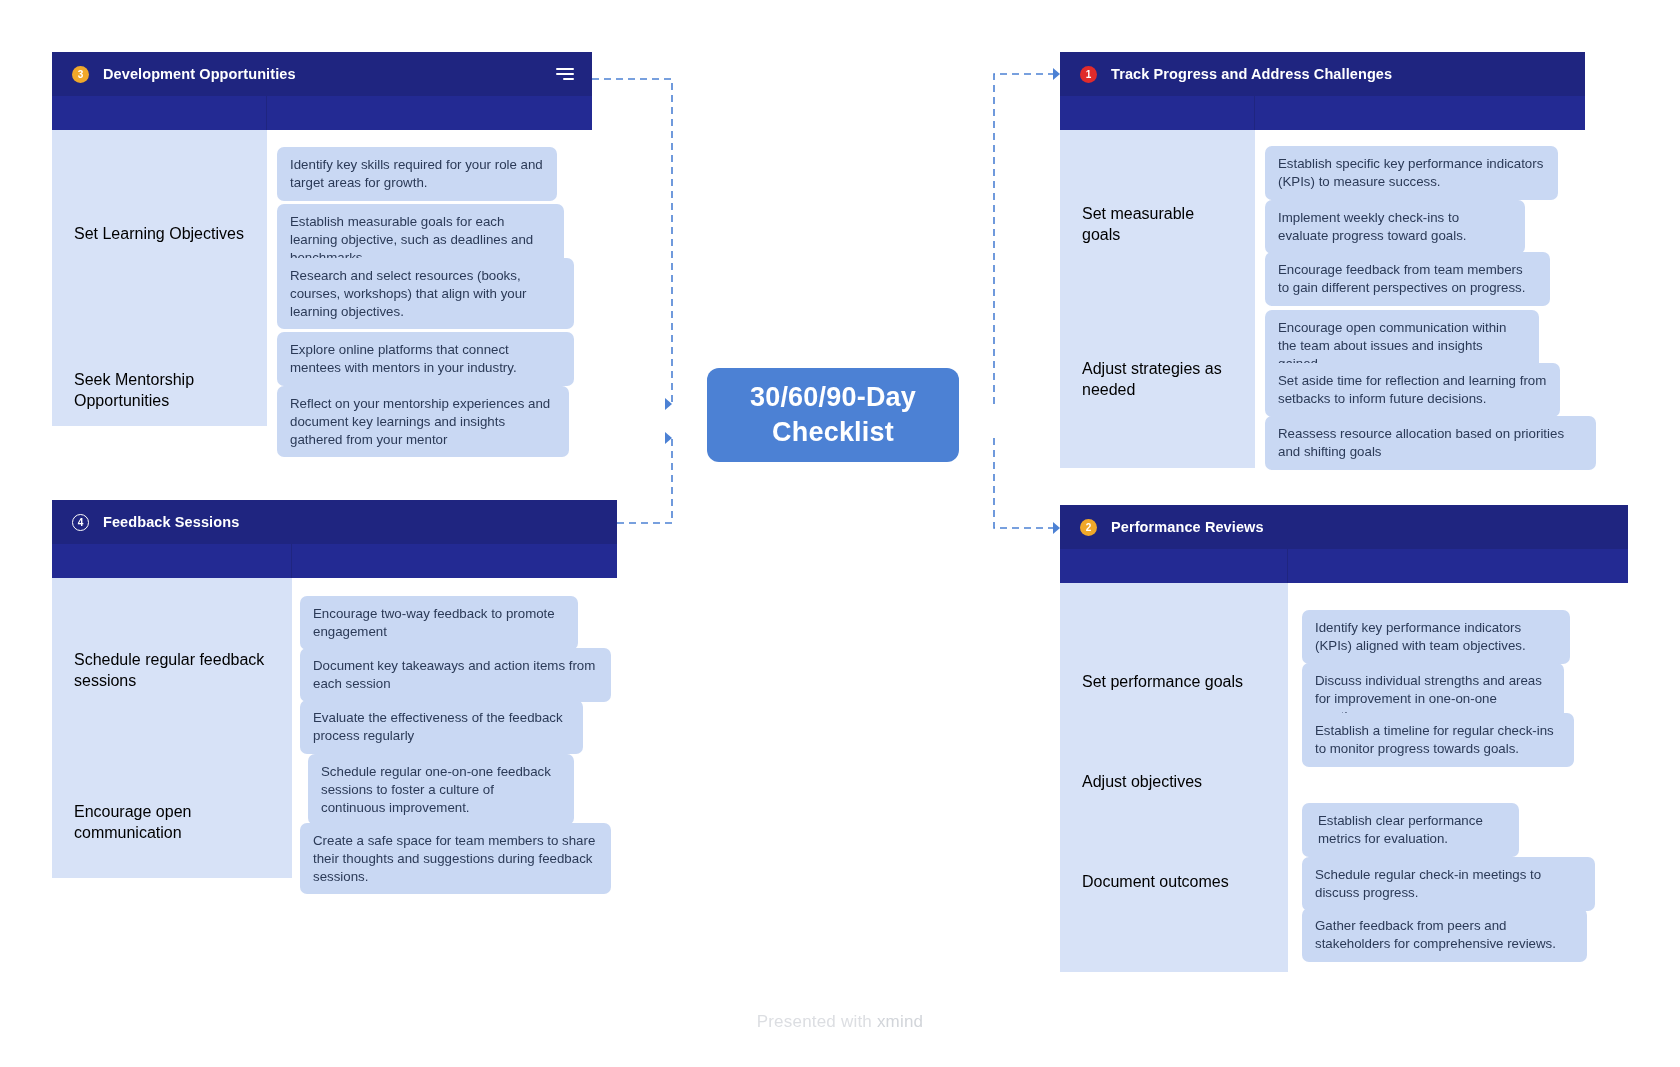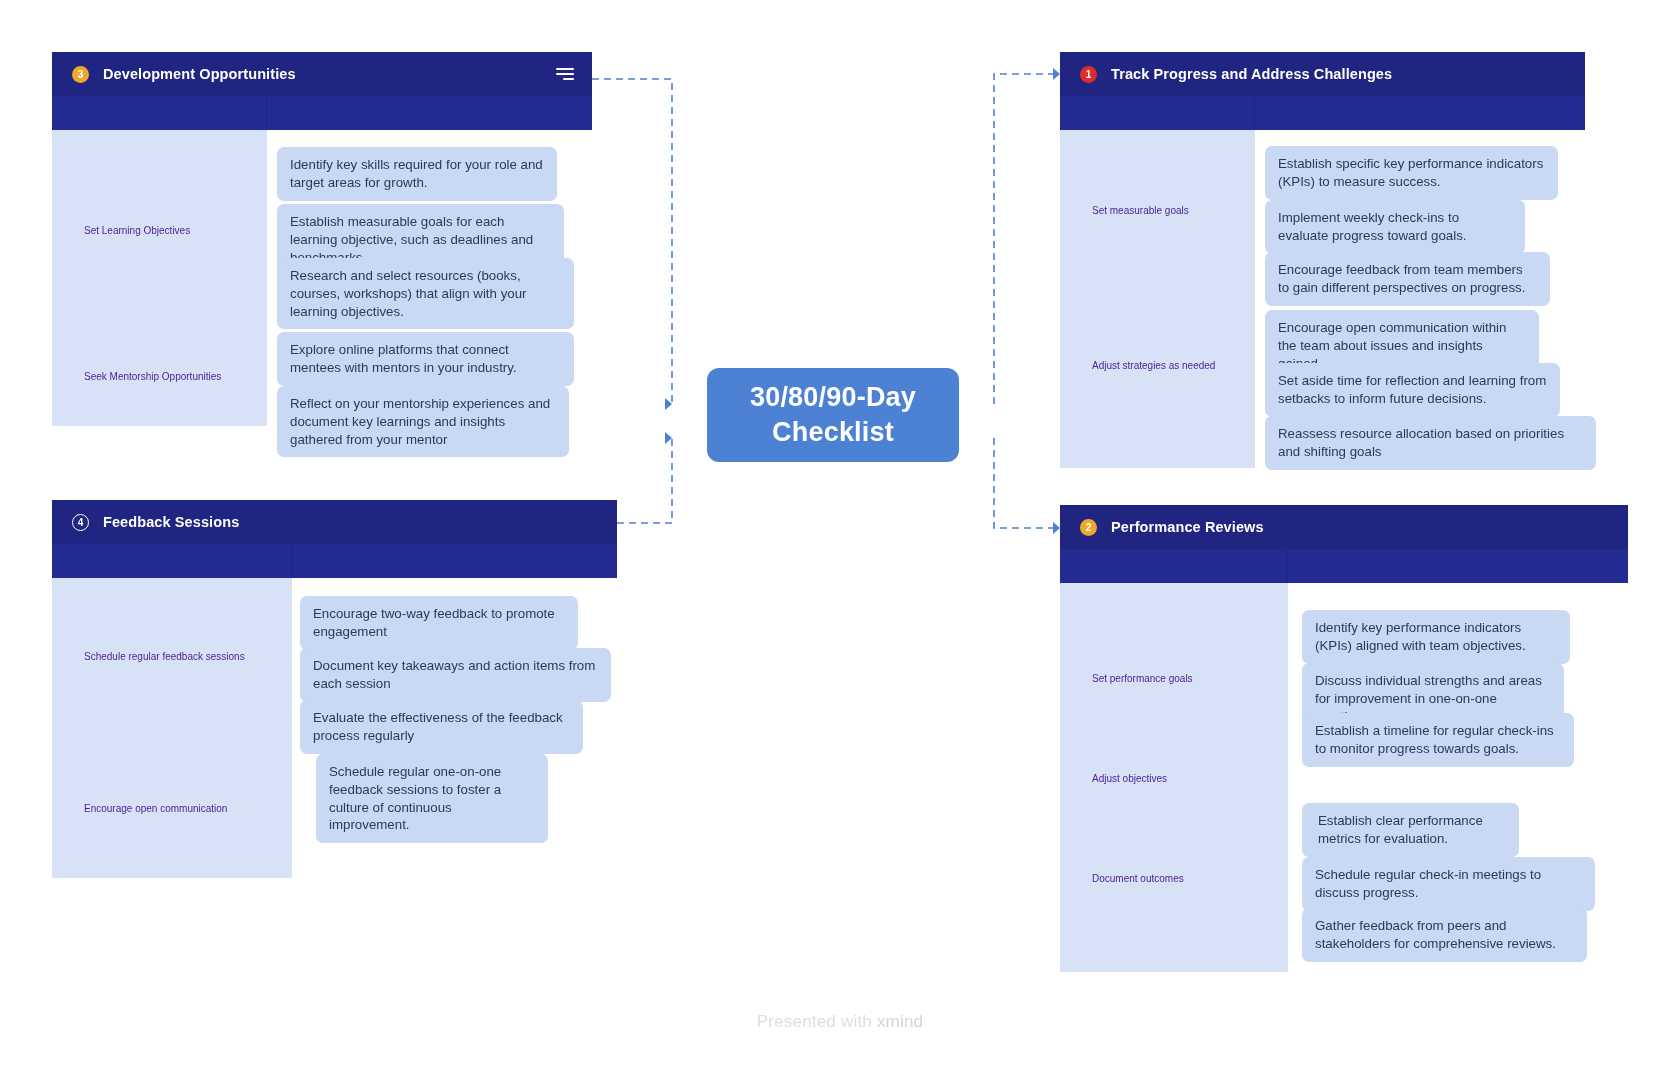--- a/index.html
+++ b/index.html
@@ -102,23 +102,23 @@
 
   .col-left {
     background: #d7e2f7;
     flex: 0 0 auto;
     align-self: stretch;
     position: relative;
   }
   .row-label {
     position: absolute;
     left: 0; right: 0;
-    padding: 0 32px;
-    font-size: 10px;
-    color: #4c1d95;
+    padding: 0 22px;
+    font-size: 16px;
+    color: #000000;
     line-height: 1.3;
   }
 
   .col-right {
     flex: 1 1 auto;
     position: relative;
     align-self: stretch;
   }
 
   .leaf {
@@ -209,21 +209,22 @@
     </div>
     <div class="panel-body" style="height:300px;">
       <div class="col-left" style="width:240px;">
         <div class="row-label" style="top:72px;">Schedule regular feedback sessions</div>
         <div class="row-label" style="top:224px;">Encourage open communication</div>
       </div>
       <div class="col-right">
         <div class="leaf" style="top:18px; left:8px; width:278px;">Encourage two-way feedback to promote engagement</div>
         <div class="leaf" style="top:70px; left:8px; width:311px;">Document key takeaways and action items from each session</div>
         <div class="leaf" style="top:122px; left:8px; width:283px;">Evaluate the effectiveness of the feedback process regularly</div>
-        <div class="leaf" style="top:176px; left:24px; width:232px;">Schedule regular one-on-one feedback sessions to foster a culture of continuous improvement.</div>
+        <div class="leaf" style="top:176px; left:16px; width:266px;">Schedule regular one-on-one feedback sessions to foster a culture of continuous improvement.</div>
+        <div class="leaf" style="top:245px; left:8px; width:311px;">Create a safe space for team members to share their thoughts and suggestions during feedback sessions.</div>
       </div>
     </div>
   </div>
 
   <div class="panel" style="left:1060px; top:52px; width:525px;">
     <div class="panel-header">
       <span class="badge red">1</span>
       <span class="panel-title">Track Progress and Address Challenges</span>
       <span class="header-spacer"></span>
     </div>
@@ -267,19 +268,19 @@
         <div class="leaf" style="top:27px; left:14px; width:268px;">Identify key performance indicators (KPIs) aligned with team objectives.</div>
         <div class="leaf" style="top:80px; left:14px; width:262px;">Discuss individual strengths and areas for improvement in one-on-one meetings.</div>
         <div class="leaf" style="top:130px; left:14px; width:272px;">Establish a timeline for regular check-ins to monitor progress towards goals.</div>
         <div class="leaf" style="top:220px; left:14px; width:217px;padding-left:16px;">Establish clear performance metrics for evaluation.</div>
         <div class="leaf" style="top:274px; left:14px; width:293px;">Schedule regular check-in meetings to discuss progress.</div>
         <div class="leaf" style="top:325px; left:14px; width:285px;">Gather feedback from peers and stakeholders for comprehensive reviews.</div>
       </div>
     </div>
   </div>
 
-  <div class="central-node">30/80/90-Day Checklist</div>
+  <div class="central-node">30/60/90-Day Checklist</div>
 
   <div class="footer">
     <span>Presented with </span><b>xmind</b>
   </div>
 
 </div>
 
 </body></html>

